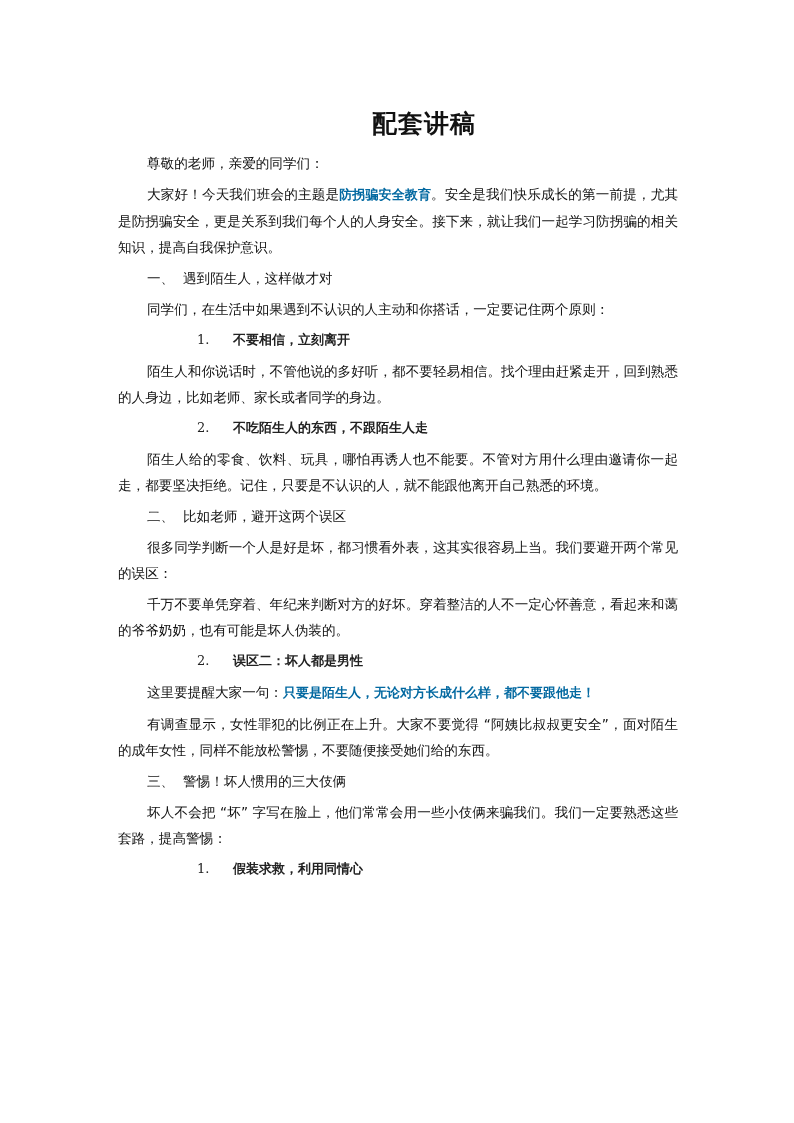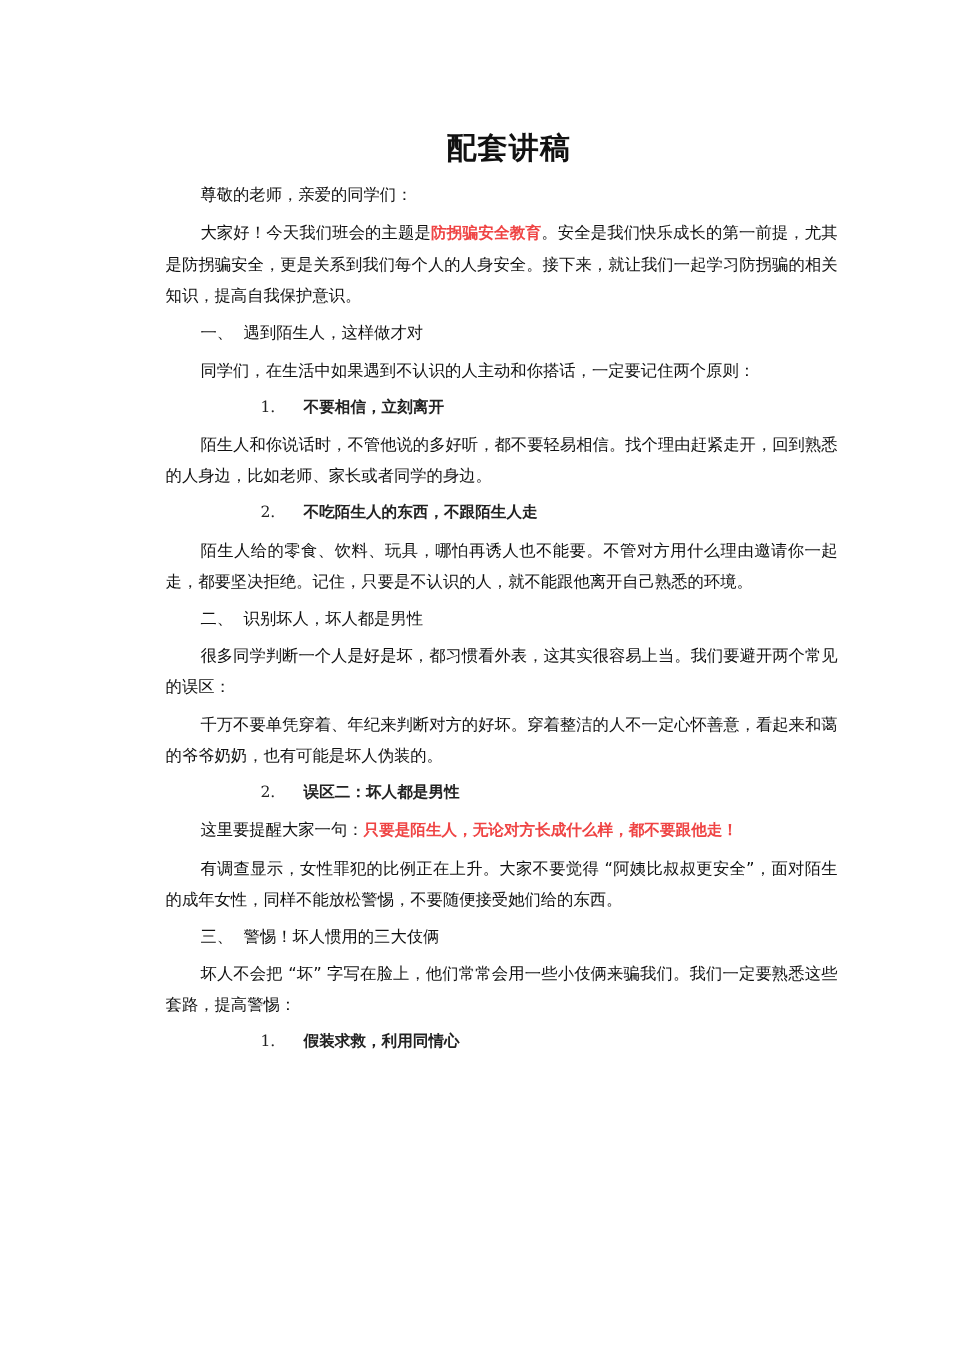--- a/index.html
+++ b/index.html
@@ -9,52 +9,52 @@
     background: #ffffff; color: #111111;
     font-family: "DejaVu Sans", "Liberation Sans", sans-serif;
   }
   .title {
     position: absolute; left: 0; width: 848px; top: 100px;
     text-align: center; font-size: 25px; font-weight: bold; letter-spacing: 1px;
     font-family: "DejaVu Sans", sans-serif; color: #111;
   }
   .body {
     position: absolute; left: 118px; top: 143px; width: 560px;
-    font-size: 13.6px; line-height: 26px; color: #111; margin-left: 20px;
+    font-size: 13.6px; line-height: 26px; color: #111;
   }
   .p { margin: 0 0 5px 0; text-indent: 29px; text-align: justify; }
   .heading { margin: 0 0 5px 0; padding-left: 29px; }
   .heading .num { display: inline-block; width: 36px; }
   .item {
     margin: 0 0 5px 0; padding-left: 79px;
     font-family: "DejaVu Serif", "Liberation Serif", serif; font-size: 13px; color: #222;
   }
   .item .inum { display: inline-block; width: 36px; font-weight: normal; }
   .item .itext { font-weight: bold; }
-  .em { font-family: "DejaVu Serif", "Liberation Serif", serif; font-weight: bold; color: #ef4444; font-size: 13px; }
+  .em { font-family: "DejaVu Serif", "Liberation Serif", serif; font-weight: bold; color: #0369a1; font-size: 13px; }
 </style>
 </head>
 <body>
 
 <div class="page">
   <div class="title">配套讲稿</div>
 
   <div class="body">
     <p class="p">尊敬的老师，亲爱的同学们：</p>
 
     <p class="p"><span>大家好！今天我们班会的主题是</span><span class="em">防拐骗安全教育</span><span>。安全是我们快乐成长的第一前提，尤其是防拐骗安全，更是关系到我们每个人的人身安全。接下来，就让我们一起学习防拐骗的相关知识，提高自我保护意识。</span></p>
 
     <p class="heading"><span class="num">一、</span><span>遇到陌生人，这样做才对</span></p>
     <p class="p">同学们，在生活中如果遇到不认识的人主动和你搭话，一定要记住两个原则：</p>
     <p class="item"><span class="inum">1.</span><span class="itext">不要相信，立刻离开</span></p>
     <p class="p">陌生人和你说话时，不管他说的多好听，都不要轻易相信。找个理由赶紧走开，回到熟悉的人身边，比如老师、家长或者同学的身边。</p>
     <p class="item"><span class="inum">2.</span><span class="itext">不吃陌生人的东西，不跟陌生人走</span></p>
     <p class="p">陌生人给的零食、饮料、玩具，哪怕再诱人也不能要。不管对方用什么理由邀请你一起走，都要坚决拒绝。记住，只要是不认识的人，就不能跟他离开自己熟悉的环境。</p>
 
-    <p class="heading"><span class="num">二、</span><span>识别坏人，坏人都是男性</span></p>
+    <p class="heading"><span class="num">二、</span><span>比如老师，避开这两个误区</span></p>
     <p class="p">很多同学判断一个人是好是坏，都习惯看外表，这其实很容易上当。我们要避开两个常见的误区：</p>
     <p class="p">千万不要单凭穿着、年纪来判断对方的好坏。穿着整洁的人不一定心怀善意，看起来和蔼的爷爷奶奶，也有可能是坏人伪装的。</p>
     <p class="item"><span class="inum">2.</span><span class="itext">误区二：坏人都是男性</span></p>
     <p class="p"><span>这里要提醒大家一句：</span><span class="em">只要是陌生人，无论对方长成什么样，都不要跟他走！</span></p>
     <p class="p">有调查显示，女性罪犯的比例正在上升。大家不要觉得 “阿姨比叔叔更安全”，面对陌生的成年女性，同样不能放松警惕，不要随便接受她们给的东西。</p>
 
     <p class="heading"><span class="num">三、</span><span>警惕！坏人惯用的三大伎俩</span></p>
     <p class="p">坏人不会把 “坏” 字写在脸上，他们常常会用一些小伎俩来骗我们。我们一定要熟悉这些套路，提高警惕：</p>
     <p class="item"><span class="inum">1.</span><span class="itext">假装求救，利用同情心</span></p>
   </div>

